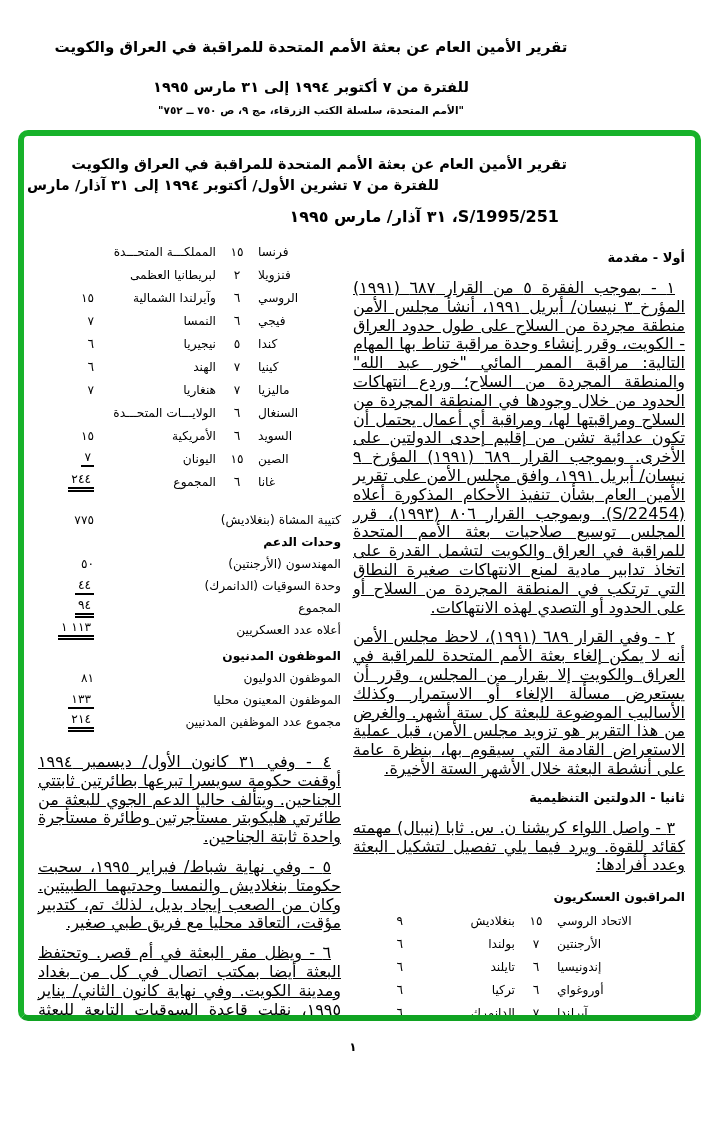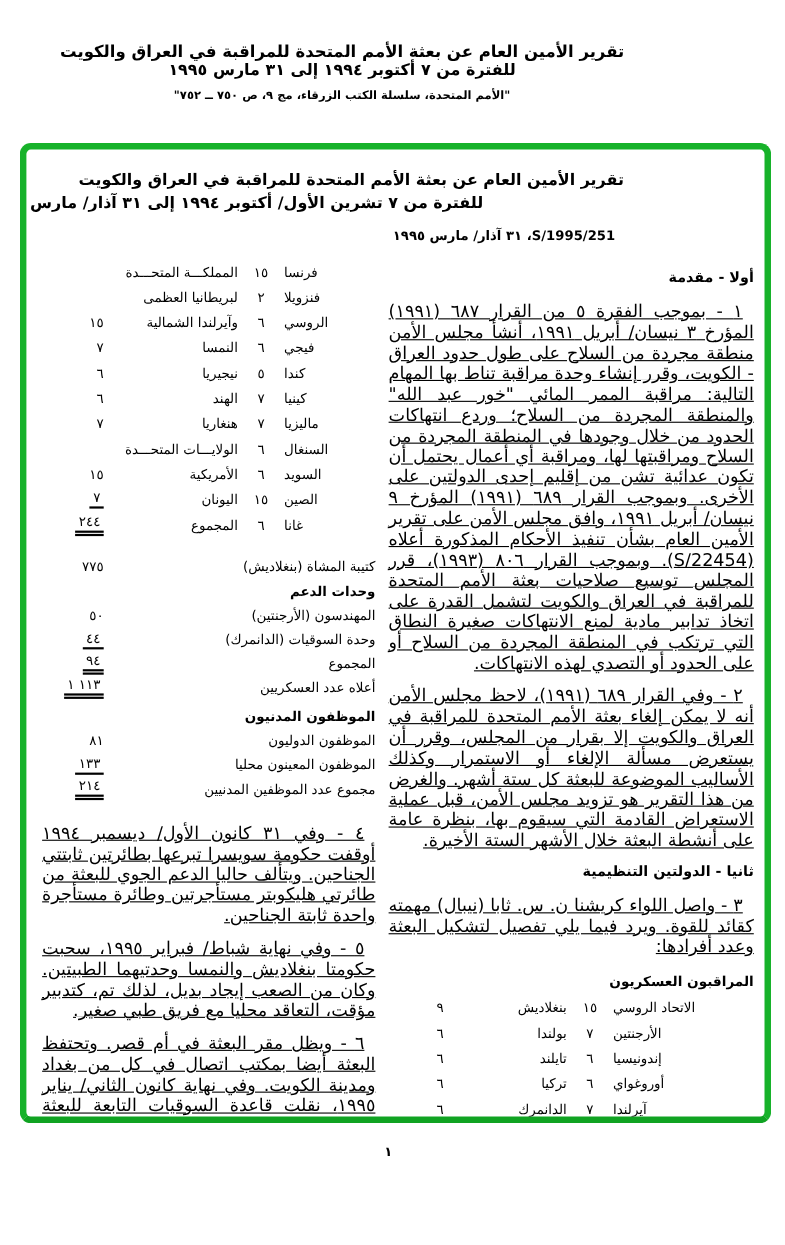--- a/index.html
+++ b/index.html
@@ -3,32 +3,32 @@
 <meta charset="utf-8">
 <style>
   html,body{margin:0;padding:0;}
   body{
     width:714px;height:1132px;background:#ffffff;color:#000;
     font-family:"DejaVu Sans",sans-serif;position:relative;overflow:hidden;
   }
   
   .top-header{position:absolute;top:38px;left:0;width:622px;text-align:center;direction:rtl;}
   .th1{font-size:15px;font-weight:bold;}
-  .th2{font-size:14.5px;font-weight:bold;margin-top:0;}
+  .th2{font-size:14.5px;font-weight:bold;margin-top:23px;}
   .th3{font-size:10.5px;font-weight:bold;margin-top:9px;}
   
   .green-box{
     position:absolute;left:18px;top:130px;width:671px;height:879px;
     border:6px solid #17b22a;border-bottom-color:#10a322;border-radius:10px;
   }
   .box-inner{position:relative;width:100%;height:100%;direction:rtl;overflow:hidden;}
   .box-title{margin-top:18px;font-weight:bold;font-size:14.5px;line-height:21px;text-align:right;}
   .bt1{margin-right:128px;white-space:nowrap;}
   .bt2{margin-right:256px;white-space:nowrap;}
-  .doc-line{margin-top:11px;margin-right:136px;text-align:right;font-weight:bold;font-size:12px;}
+  .doc-line{margin-top:11px;margin-right:136px;text-align:right;font-weight:bold;font-size:16px;}
   
   .columns{display:flex;direction:rtl;margin-top:14px;padding:0 10px 0 14px;gap:12px;}
   .col-right{width:332px;}
   .col-left{flex:1;min-width:0;}
   .sec-heading{text-align:right;font-weight:bold;font-size:13px;margin:10px 0 14px;}
   .para{font-size:16px;line-height:18.8px;text-align:justify;text-align-last:right;margin:0 0 11px;text-indent:10px;text-decoration:underline;}
   .sub-heading{font-weight:bold;font-size:12.4px;text-align:right;margin:14px 0 5px;}
   
   .crow{display:flex;direction:rtl;align-items:center;height:23px;font-size:12.2px;}
   .obs-table .crow{padding-right:30px;}

